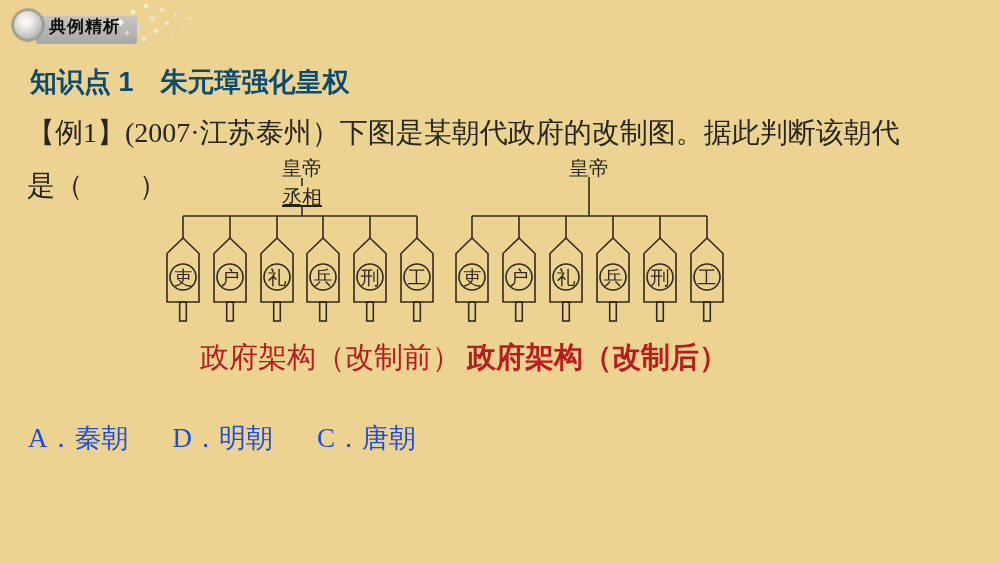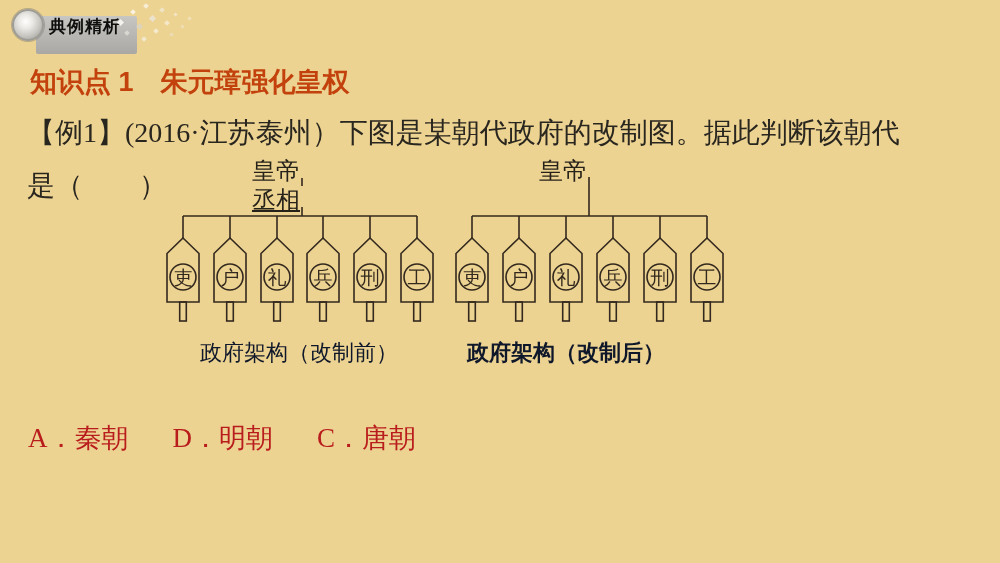--- a/index.html
+++ b/index.html
@@ -7,63 +7,63 @@
   .stage {
     position:relative; width:1000px; height:563px;
     background:#edd392; overflow:hidden;
     font-family:"Liberation Serif","DejaVu Serif",serif;
     color:#22201b;
   }
   .abs { position:absolute; }
 
   
   .badge-strip {
-    position:absolute; left:36px; top:16px; width:101px; height:38px;
+    position:absolute; left:36px; top:16px; width:101px; height:28px;
     background:linear-gradient(#c7c6c3,#a9a8a4);
     border-radius:2px;
     font-family:Liberation Sans, sans-serif;
     font-weight:bold; font-size:17px; line-height:22px;
     padding-left:13px; color:#0e0e0c; letter-spacing:1px;
   }
   .badge-sphere {
     position:absolute; left:12px; top:9px; width:32px; height:32px;
     border-radius:50%;
     background:radial-gradient(circle at 42% 38%, #fefefd 0%, #eceae6 28%, #c6c4bf 62%, #93918b 100%);
     border:2px solid #9d9c97;
     box-shadow:0 0 0 1px rgba(120,118,112,.45);
   }
   .sparkle { position:absolute; transform:rotate(45deg); }
 
   
   .heading {
     position:absolute; left:30px; top:64px;
     font-family:"Liberation Sans","DejaVu Sans",sans-serif;
-    font-weight:bold; font-size:27px; color:#c2410c;
+    font-weight:bold; font-size:27px; color:#0c4a6e;
   }
   .qline { position:absolute; font-size:28px; color:#29261f; white-space:nowrap; }
   .qline1 { left:27px; top:114px; }
   .qline2 { left:27px; top:167px; }
 
   
   .diagram-label {
-    position:absolute; width:100px; text-align:left;
-    font-size:24px; color:#26221a; white-space:nowrap;
+    position:absolute; width:100px; text-align:center;
+    font-size:20px; color:#26221a; white-space:nowrap;
   }
   .stroke { fill:none; stroke:#33291e; stroke-width:1.6; }
   .seal { position:absolute; top:237px; width:34px; height:86px; }
   .seal-char {
     fill:#33291e; font-size:19px; text-anchor:middle;
     font-family:"Liberation Serif","DejaVu Serif",serif;
   }
-  .caption { position:absolute; top:338px; font-size:22px; color:#0f172a; white-space:nowrap; }
+  .caption { position:absolute; top:338px; font-size:29px; color:#b91c1c; white-space:nowrap; }
 
   
   .options-row {
     position:absolute; left:28px; top:420px;
-    display:flex; gap:44px; font-size:27px; color:#b91c1c;
+    display:flex; gap:44px; font-size:27px; color:#1d4ed8;
   }
   .option { cursor:pointer; white-space:nowrap; }
 </style>
 </head>
 <body>
 
 <div class="stage" style="background: rgb(237, 211, 146);">
 
   <div class="badge-strip"><span>典例精析</span></div>
   <div class="badge-sphere"></div>
@@ -79,21 +79,21 @@
     <span class="sparkle" style="left:50px;top:8px;width:4px;height:4px;background:rgba(240,238,230,.6);"></span>
     <span class="sparkle" style="left:55px;top:21px;width:4px;height:4px;background:rgba(252,250,245,.55);"></span>
     <span class="sparkle" style="left:60px;top:33px;width:3px;height:3px;background:rgba(235,232,225,.5);"></span>
     <span class="sparkle" style="left:64px;top:13px;width:3px;height:3px;background:rgba(252,250,245,.5);"></span>
     <span class="sparkle" style="left:71px;top:25px;width:3px;height:3px;background:rgba(240,238,230,.45);"></span>
     <span class="sparkle" style="left:78px;top:17px;width:3px;height:3px;background:rgba(252,250,245,.4);"></span>
   </div>
 
   <div class="heading">知识点 1　朱元璋强化皇权</div>
 
-  <div class="qline qline1">【例1】(2016·江苏泰州）下图是某朝代政府的改制图。据此判断该朝代</div>
+  <div class="qline qline1">【例1】(2007·江苏泰州）下图是某朝代政府的改制图。据此判断该朝代</div>
   <div class="qline qline2">是（　　）</div>
 
   <svg class="abs" style="left:0;top:150px;" width="1000" height="100" viewBox="0 0 1000 100">
     <path class="stroke" d="M302 28 V36 M302 57 V66 M183 66 H417 M183 66 V88 M230 66 V88 M277 66 V88 M323 66 V88 M370 66 V88 M417 66 V88
                              M589 27 V66 M472 66 H707 M472 66 V88 M519 66 V88 M566 66 V88 M613 66 V88 M660 66 V88 M707 66 V88"></path>
   </svg>
 
   <div class="diagram-label" style="left:252px;top:155px;">皇帝</div>
   <div class="diagram-label" style="left:252px;top:184px;text-decoration:underline;">丞相</div>
 

